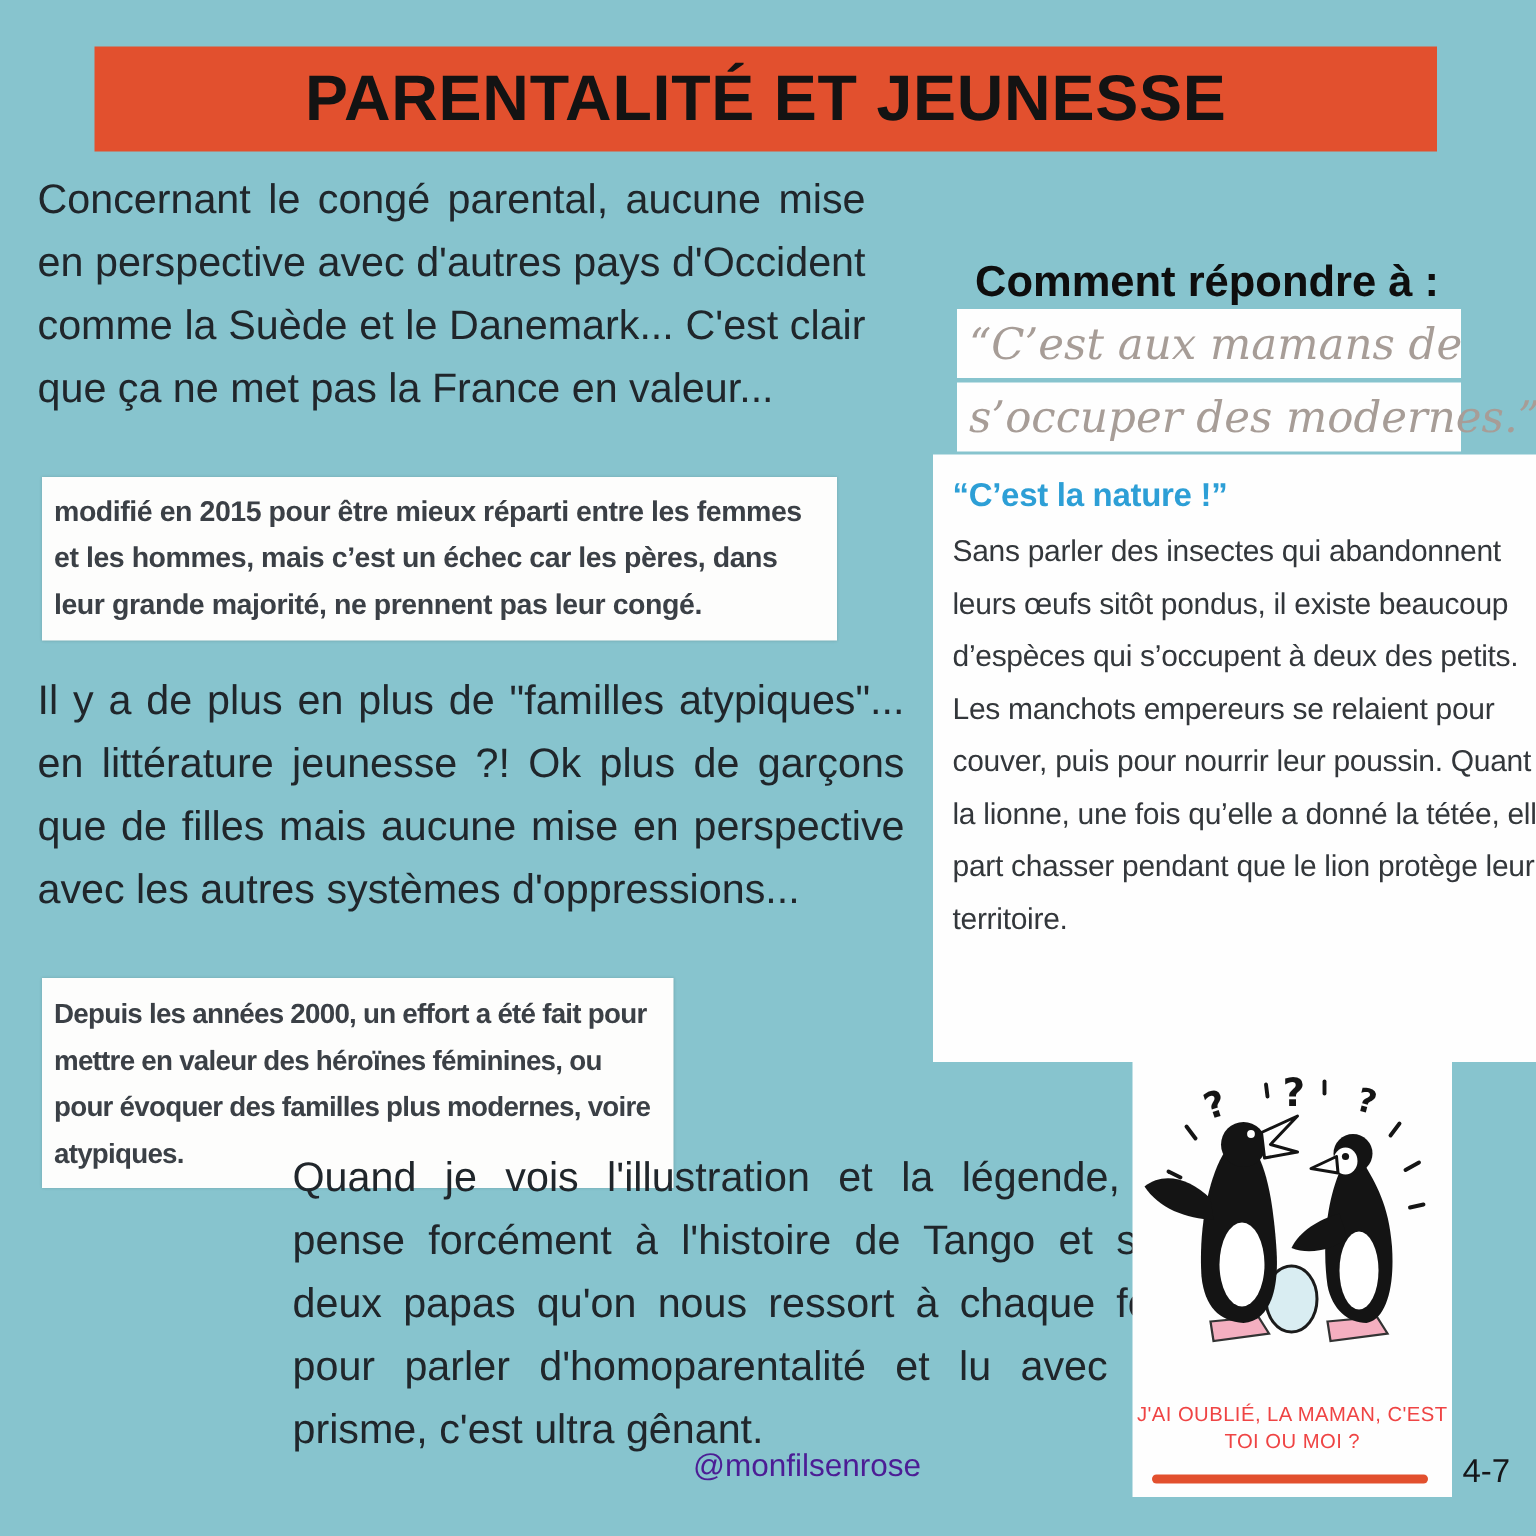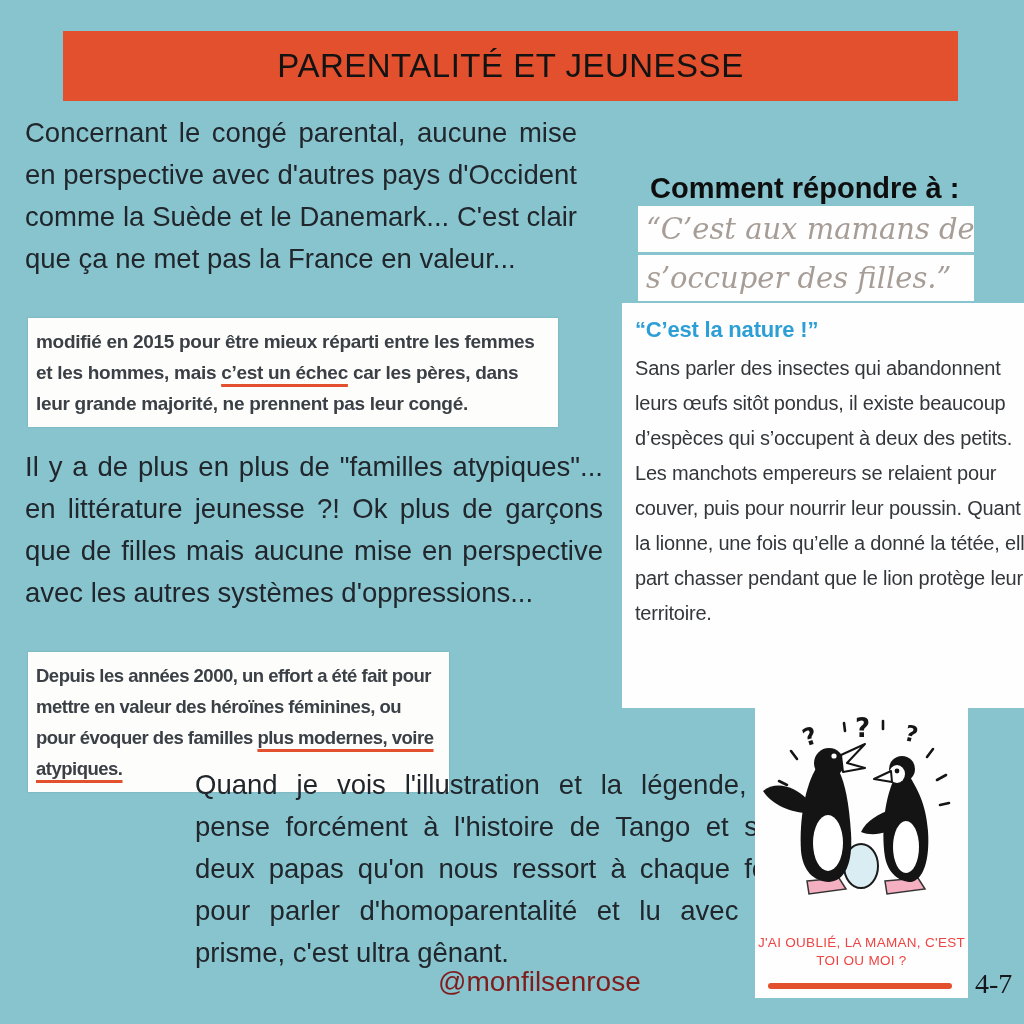--- a/index.html
+++ b/index.html
@@ -2,56 +2,56 @@
 <html><head>
 <meta charset="utf-8">
 <style>
   html,body{margin:0;padding:0;}
   body{width:1024px;height:1024px;overflow:hidden;font-family:"Liberation Sans",sans-serif;}
   .page{position:absolute;inset:0;width:1024px;height:1024px;background:#87C4CE;}
 
   
   .banner{position:absolute;left:63px;top:31px;width:895px;height:70px;background:#E2502E;
           display:flex;align-items:center;justify-content:center;}
-  .banner-title{font-size:33px;font-weight:400;color:#131313;letter-spacing:.5px;}
+  .banner-title{font-size:43px;font-weight:700;color:#131313;letter-spacing:.5px;}
 
   
   .para{position:absolute;color:#20262b;font-size:27.5px;line-height:42px;text-align:justify;}
   .para-1{left:25px;top:112px;width:552px;}
   .para-2{left:25px;top:446px;width:578px;}
   .para-3{left:155px;top:764px;width:592px;margin-left:40px;}
 
   
   .excerpt{position:absolute;background:#fdfdfc;color:#3b4046;box-sizing:border-box;
            padding:8px 8px;letter-spacing:-.3px;line-height:31px;box-shadow:0 0 2px rgba(0,0,0,.15);}
   .excerpt-1{left:28px;top:318px;width:530px;font-size:19px;font-weight:600;}
   .excerpt-2{left:28px;top:652px;width:421px;font-size:18.5px;font-weight:700;letter-spacing:-.5px;}
-  .underline-red{text-decoration:underline;text-decoration-color:#E2502E;
+  .underline-red{text-decoration-color:#E2502E;
                  text-decoration-thickness:3px;text-underline-offset:5px;}
 
   
   .answer-heading{position:absolute;left:650px;top:172px;font-size:29px;font-weight:800;color:#0e0e0e;}
   .quote-box{position:absolute;left:638px;top:206px;width:336px;}
   .quote-line{background:#fefefe;font-family:"DejaVu Serif",serif;font-style:italic;color:#A79D97;
               font-size:29px;line-height:40px;padding:3px 6px 3px 8px;margin-bottom:3px;white-space:nowrap;}
 
   .nature-box{position:absolute;left:622px;top:303px;width:429px;height:405px;background:#fefefe;
               box-sizing:border-box;padding:14px 13px;overflow:hidden;}
   .nature-title{color:#2D9FD6;font-weight:800;font-size:22px;margin:0 0 8px 0;letter-spacing:-.2px;}
   .nature-text{color:#33373b;font-size:20px;line-height:35px;font-weight:500;margin:0;letter-spacing:-.2px;}
 
   
   .penguin-card{position:absolute;left:755px;top:703px;width:213px;height:295px;background:#fefefe;}
   .penguin-art{position:absolute;left:0;top:8px;}
   .caption{position:absolute;bottom:28px;left:0;width:100%;text-align:center;color:#ef4444;
            font-size:13.5px;line-height:18px;font-weight:500;letter-spacing:.3px;}
   .caption-underline{position:absolute;bottom:9px;left:13px;width:184px;height:6px;background:#E2502E;border-radius:3px;}
 
-  .handle{position:absolute;left:438px;top:966px;font-size:28px;color:#7f1d1d;}
-  .page-number{position:absolute;left:975px;top:968px;font-size:28px;color:#15171a;font-family:Liberation Serif, serif;}
+  .handle{position:absolute;left:462px;top:966px;font-size:21px;color:#4c1d95;}
+  .page-number{position:absolute;left:975px;top:968px;font-size:22px;color:#15171a;}
 </style>
 </head>
 <body>
 
 <div class="page">
 
   <div class="banner">
     <span class="banner-title">PARENTALITÉ ET JEUNESSE</span>
   </div>
 
@@ -64,21 +64,21 @@
 
   <div class="excerpt excerpt-2"><span>Depuis les années 2000, un effort a été fait pour mettre en valeur des héroïnes féminines, ou pour évoquer des familles </span><span class="underline-red">plus modernes, voire atypiques.</span>
   </div>
 
   <div class="para para-3">Quand je vois l'illustration et la légende, je pense forcément à l'histoire de Tango et ses deux papas qu'on nous ressort à chaque fois pour parler d'homoparentalité et lu avec ce prisme, c'est ultra gênant.</div>
 
   <div class="answer-heading">Comment répondre à :</div>
 
   <div class="quote-box">
     <div class="quote-line">“C’est aux mamans de</div>
-    <div class="quote-line">s’occuper des filles.”</div>
+    <div class="quote-line">s’occuper des modernes.”</div>
   </div>
 
   <div class="nature-box">
     <p class="nature-title">“C’est la nature !”</p>
     <p class="nature-text">Sans parler des insectes qui abandonnent leurs œufs sitôt pondus, il existe beaucoup d’espèces qui s’occupent à deux des petits.</p>
     <p class="nature-text">Les manchots empereurs se relaient pour couver, puis pour nourrir leur poussin. Quant à la lionne, une fois qu’elle a donné la tétée, elle part chasser pendant que le lion protège leur territoire.</p>
   </div>
 
   <div class="penguin-card">
     <svg class="penguin-art" width="213" height="195" viewBox="0 0 213 195" xmlns="http://www.w3.org/2000/svg">

